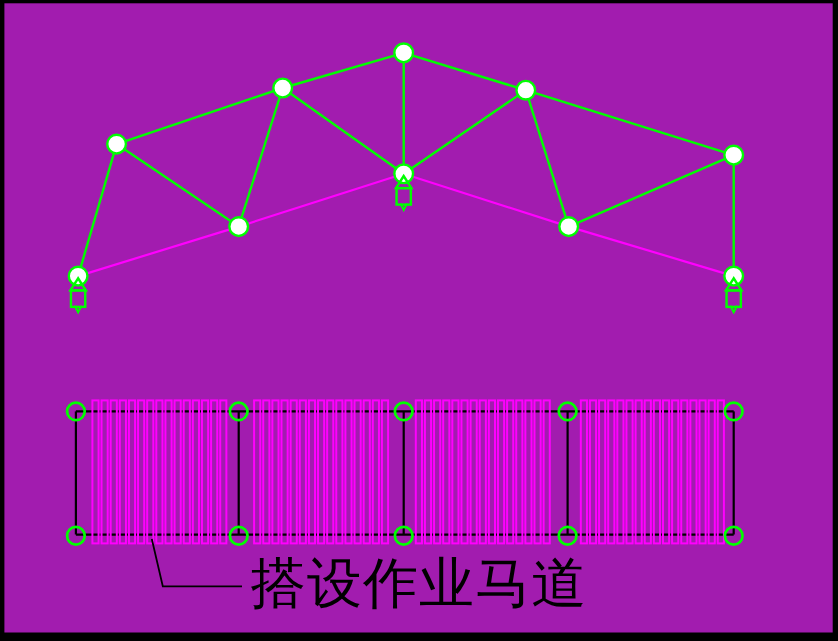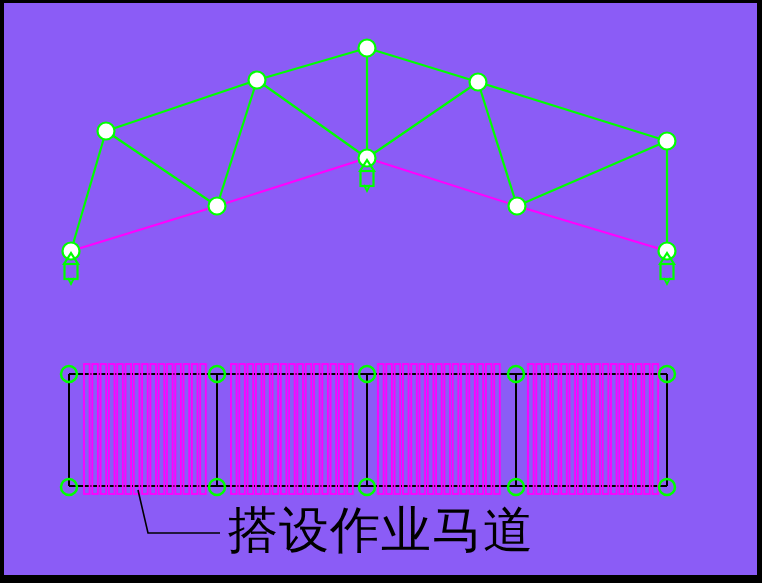--- a/index.html
+++ b/index.html
@@ -5,21 +5,21 @@
   html, body {
     margin: 0;
     padding: 0;
     background: #ffffff;
     font-family: "Liberation Sans", sans-serif;
   }
   .canvas {
     position: relative;
     width: 762px;
     height: 583px;
-    background: #8b5cf6;
+    background: #a21caf;
     overflow: hidden;
   }
   .canvas svg {
     position: absolute;
     left: 0;
     top: 0;
     display: block;
   }
   .walkway-label {
     position: absolute;

